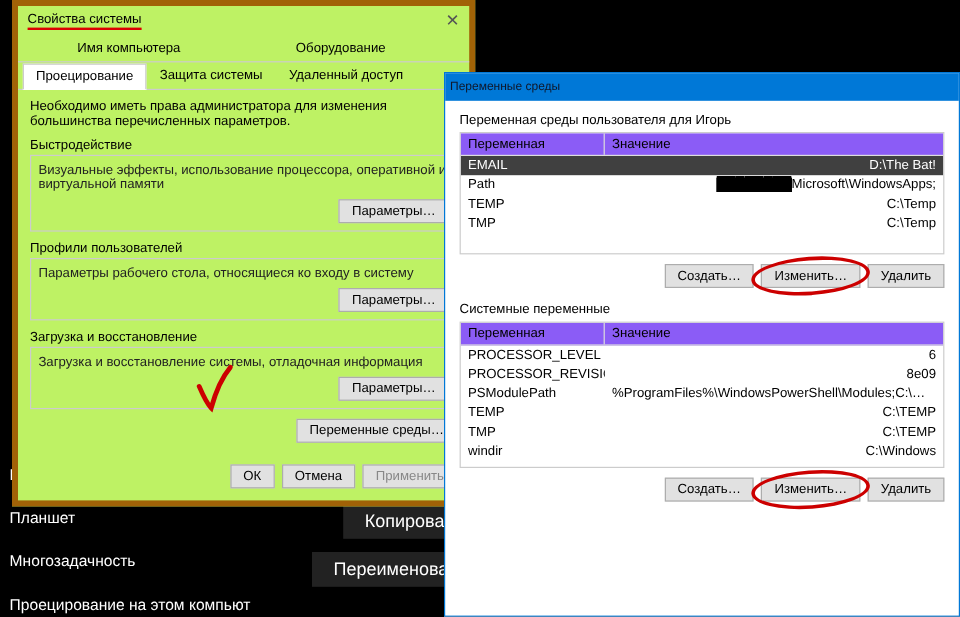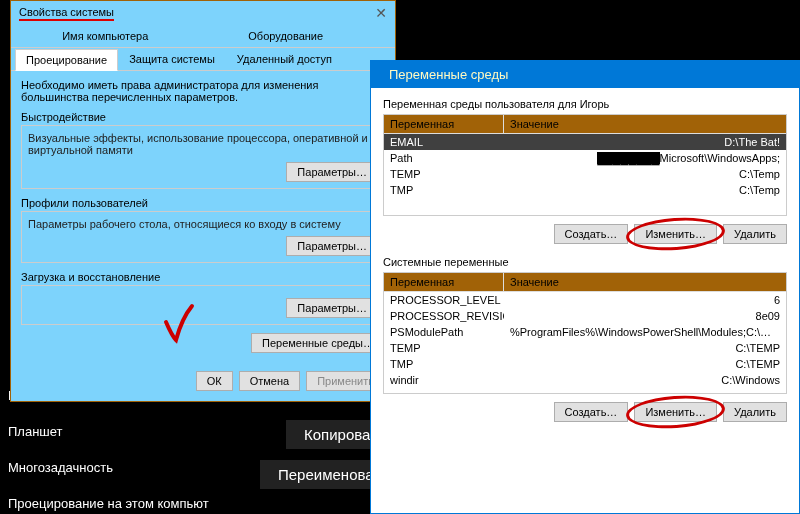--- a/index.html
+++ b/index.html
@@ -1,48 +1,48 @@
 <!DOCTYPE html>
 <html><head>
 <meta charset="utf-8">
 <style>
   * { box-sizing: border-box; font-family: 'Segoe UI', Tahoma, sans-serif; }
   body { margin:0; width:800px; height:514px; background:#000; position:relative; overflow:hidden; font-size:11px; }
   .bg-text { color:#fff; position:absolute; }
   .settings-label { left:8px; font-size:13px; padding:6px 0; }
   .settings-btn { position:absolute; background:#222; color:#fff; border:none; padding:6px 18px; font-size:15px; }
   
-  .sysprop { position:absolute; left:10px; top:0; width:386px; background:#7dd3fc; border:1px solid #a16207; color:#000; }
+  .sysprop { position:absolute; left:10px; top:0; width:386px; background:#bef264; border:5px solid #a16207; color:#000; }
   .sysprop .titlebar { display:flex; justify-content:space-between; align-items:center; padding:4px 8px; }
   .sysprop .title { font-size:11px; }
   .sysprop .close { font-size:14px; color:#555; cursor:pointer; }
   .underline-red { border-bottom:2px solid #d00; display:inline-block; padding-bottom:1px; }
   .tabs { display:flex; flex-wrap:wrap; border-bottom:1px solid #ccc; padding:0 4px; }
   .tab { padding:4px 10px; border:1px solid transparent; font-size:11px; cursor:pointer; }
   .tab.row2 { }
   .tab.active { border:1px solid #ccc; border-bottom:1px solid #fff; background:#fff; position:relative; top:1px; }
   .sysprop .body { padding:8px 10px 10px 10px; }
   .sysprop .note { font-size:11px; margin-bottom:8px; }
   .group { margin-bottom:8px; }
   .group-title { font-size:11px; margin-bottom:2px; }
   .group-box { border:1px solid #ccc; padding:6px; }
   .group-desc { font-size:11px; color:#222; }
   .btnrow { display:flex; justify-content:flex-end; margin-top:6px; }
   .winbtn { background:#e1e1e1; border:1px solid #adadad; padding:3px 10px; font-size:11px; cursor:pointer; }
   .winbtn.disabled { color:#888; }
   .footer-btns { display:flex; justify-content:flex-end; gap:6px; padding:8px 10px 10px; }
   
   .envvars { position:absolute; left:370px; top:60px; width:430px; height:454px; background:#fff; border:1px solid #0078d7; color:#000; }
-  .envvars .titlebar2 { background:#0078d7; color:#fef9c3; padding:6px 18px; font-size:13px; }
+  .envvars .titlebar2 { background:#0078d7; color:#0f172a; padding:6px 4px; font-size:10px; }
   .envvars .pane { padding:10px 12px 0 12px; }
   .env-section { margin-bottom:6px; }
   .env-label { font-size:11px; margin-bottom:4px; }
   .env-list { border:1px solid #ccc; height:102px; overflow:hidden; }
   .env-list.sys { height:122px; }
-  .env-head { display:flex; background:#a16207; border-bottom:1px solid #ddd; font-size:11px; }
+  .env-head { display:flex; background:#8b5cf6; border-bottom:1px solid #ddd; font-size:11px; }
   .env-head .col1 { width:120px; padding:3px 6px; border-right:1px solid #ddd; }
   .env-head .col2 { flex:1; padding:3px 6px; }
   .env-row { display:flex; font-size:11px; }
   .env-row .col1 { width:120px; padding:2px 6px; white-space:nowrap; overflow:hidden; }
   .env-row .col2 { flex:1; padding:2px 6px; white-space:nowrap; overflow:hidden; text-overflow:ellipsis;text-align:right; }
   .env-row.sel { background:#404040; color:#fff; }
   .env-btns { display:flex; justify-content:flex-end; gap:6px; margin:8px 0 12px; }
   .circled { position:relative; }
   .circled::after { content:""; position:absolute; left:-8px; top:-6px; right:-8px; bottom:-6px; border:3px solid #c00; border-radius:50%; transform:rotate(-4deg); pointer-events:none; }
   .redact { background:#000; color:#000; min-width:60px; display:inline-block; }
@@ -93,20 +93,21 @@
         <div class="group-desc">Параметры рабочего стола, относящиеся ко входу в систему</div>
         <div class="btnrow">
             <button class="winbtn">Параметры…</button>
           </div>
       </div>
     </div>
 
     <div class="group">
       <div class="group-title">Загрузка и восстановление</div>
       <div class="group-box">
+        <div class="group-desc">Загрузка и восстановление системы, отладочная информация</div>
         <div class="btnrow">
             <button class="winbtn">Параметры…</button>
           </div>
       </div>
     </div>
 
     <div class="btnrow">
         <button class="winbtn">Переменные среды…</button>
       </div>
   </div>

